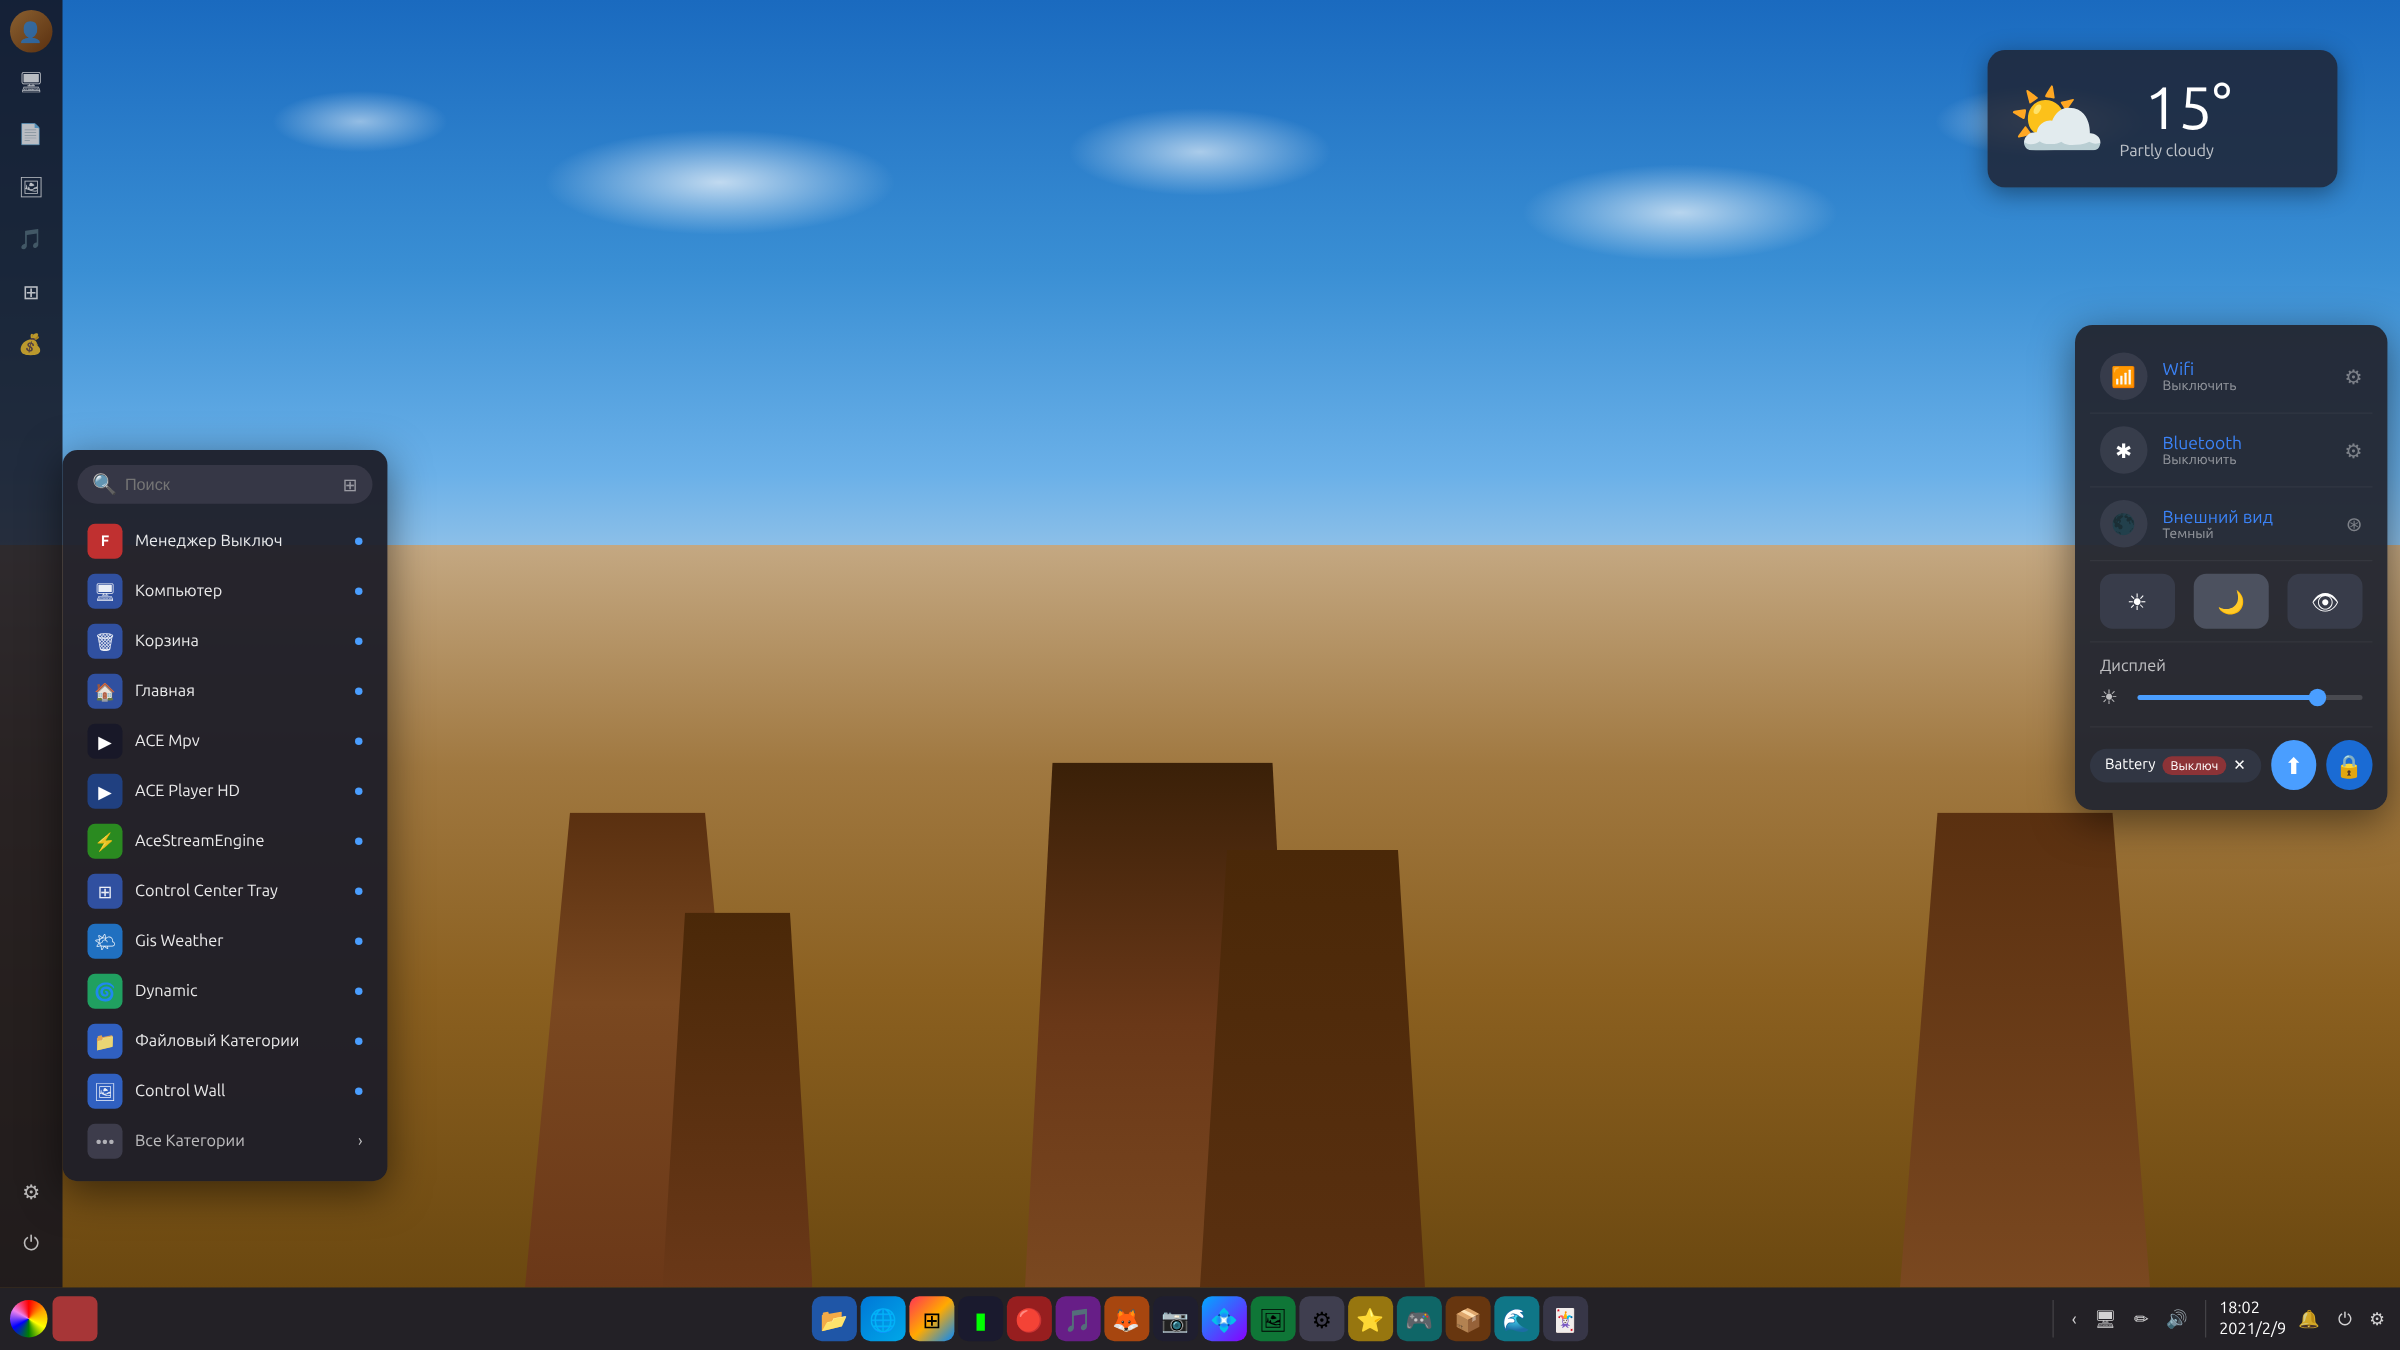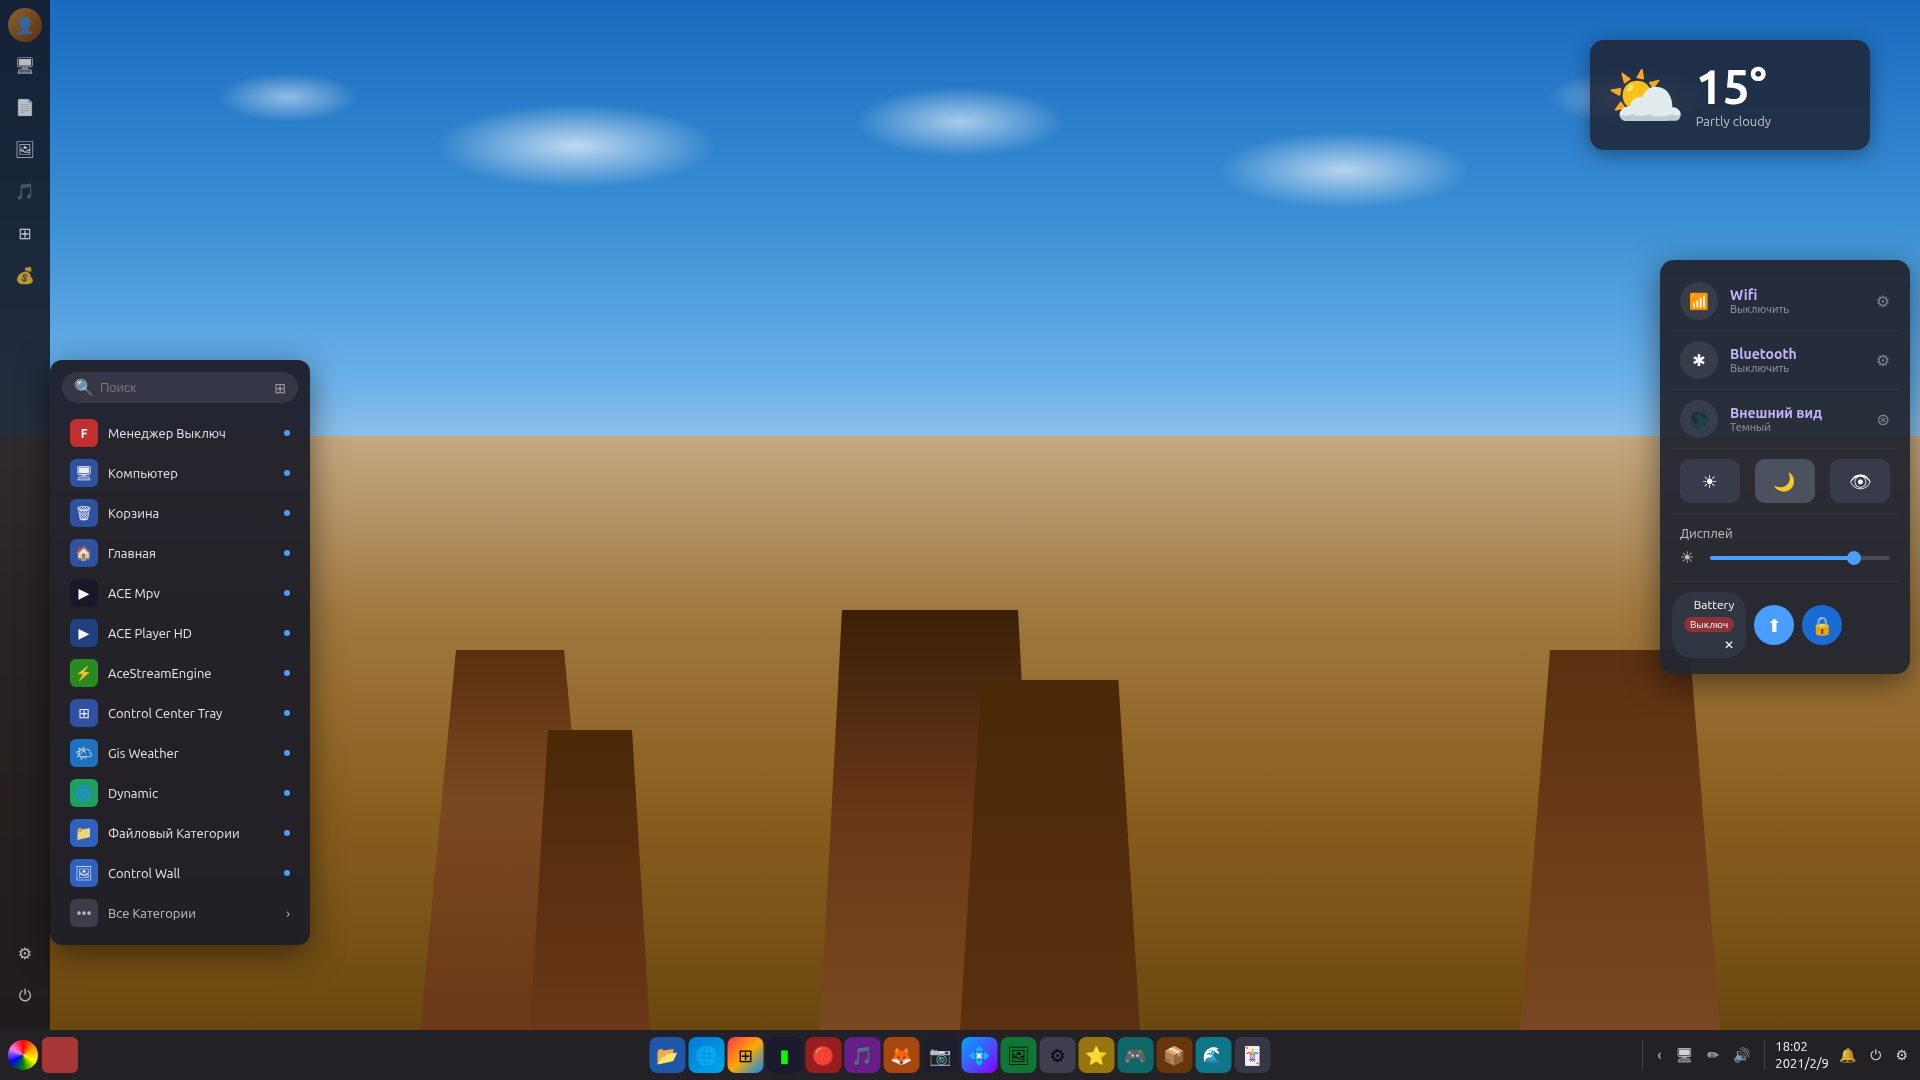--- a/index.html
+++ b/index.html
@@ -307,23 +307,24 @@
       font-size: 64px;
       line-height: 1;
     }
 
     .weather-info {
       flex: 1;
     }
 
     .weather-temp {
       font-size: 48px;
-      font-weight: 700;
+      font-weight: 400;
       color: white;
       line-height: 1;
+      margin-left: 20px;
     }
 
     .weather-desc {
       color: rgba(255,255,255,0.7);
       font-size: 13px;
       margin-top: 4px;
     }
 
     
     #control-panel {
@@ -361,23 +362,23 @@
       color: white;
       font-size: 16px;
       flex-shrink: 0;
     }
 
     .control-label {
       flex: 1;
     }
 
     .control-label-title {
-      color: #c4b5fd;
+      color: #3b82f6;
       font-size: 14px;
-      font-weight: 700;
+      font-weight: 400;
     }
 
     .control-label-sub {
       color: rgba(255,255,255,0.5);
       font-size: 11px;
     }
 
     .control-gear {
       color: rgba(255,255,255,0.4);
       font-size: 16px;
@@ -458,25 +459,24 @@
       align-items: center;
       gap: 8px;
       padding: 10px 0 4px;
     }
 
     .battery-badge {
       background: rgba(50,55,70,0.9);
       border-radius: 20px;
       padding: 6px 12px;
       display: flex;
-      align-items: flex-end;
+      align-items: flex-start;
       gap: 6px;
       color: white;
       font-size: 12px;
-      flex-direction: column;
     }
 
     .battery-off {
       background: rgba(180,50,50,0.7);
       border-radius: 10px;
       padding: 2px 6px;
       font-size: 10px;
       color: white;
     }
 

